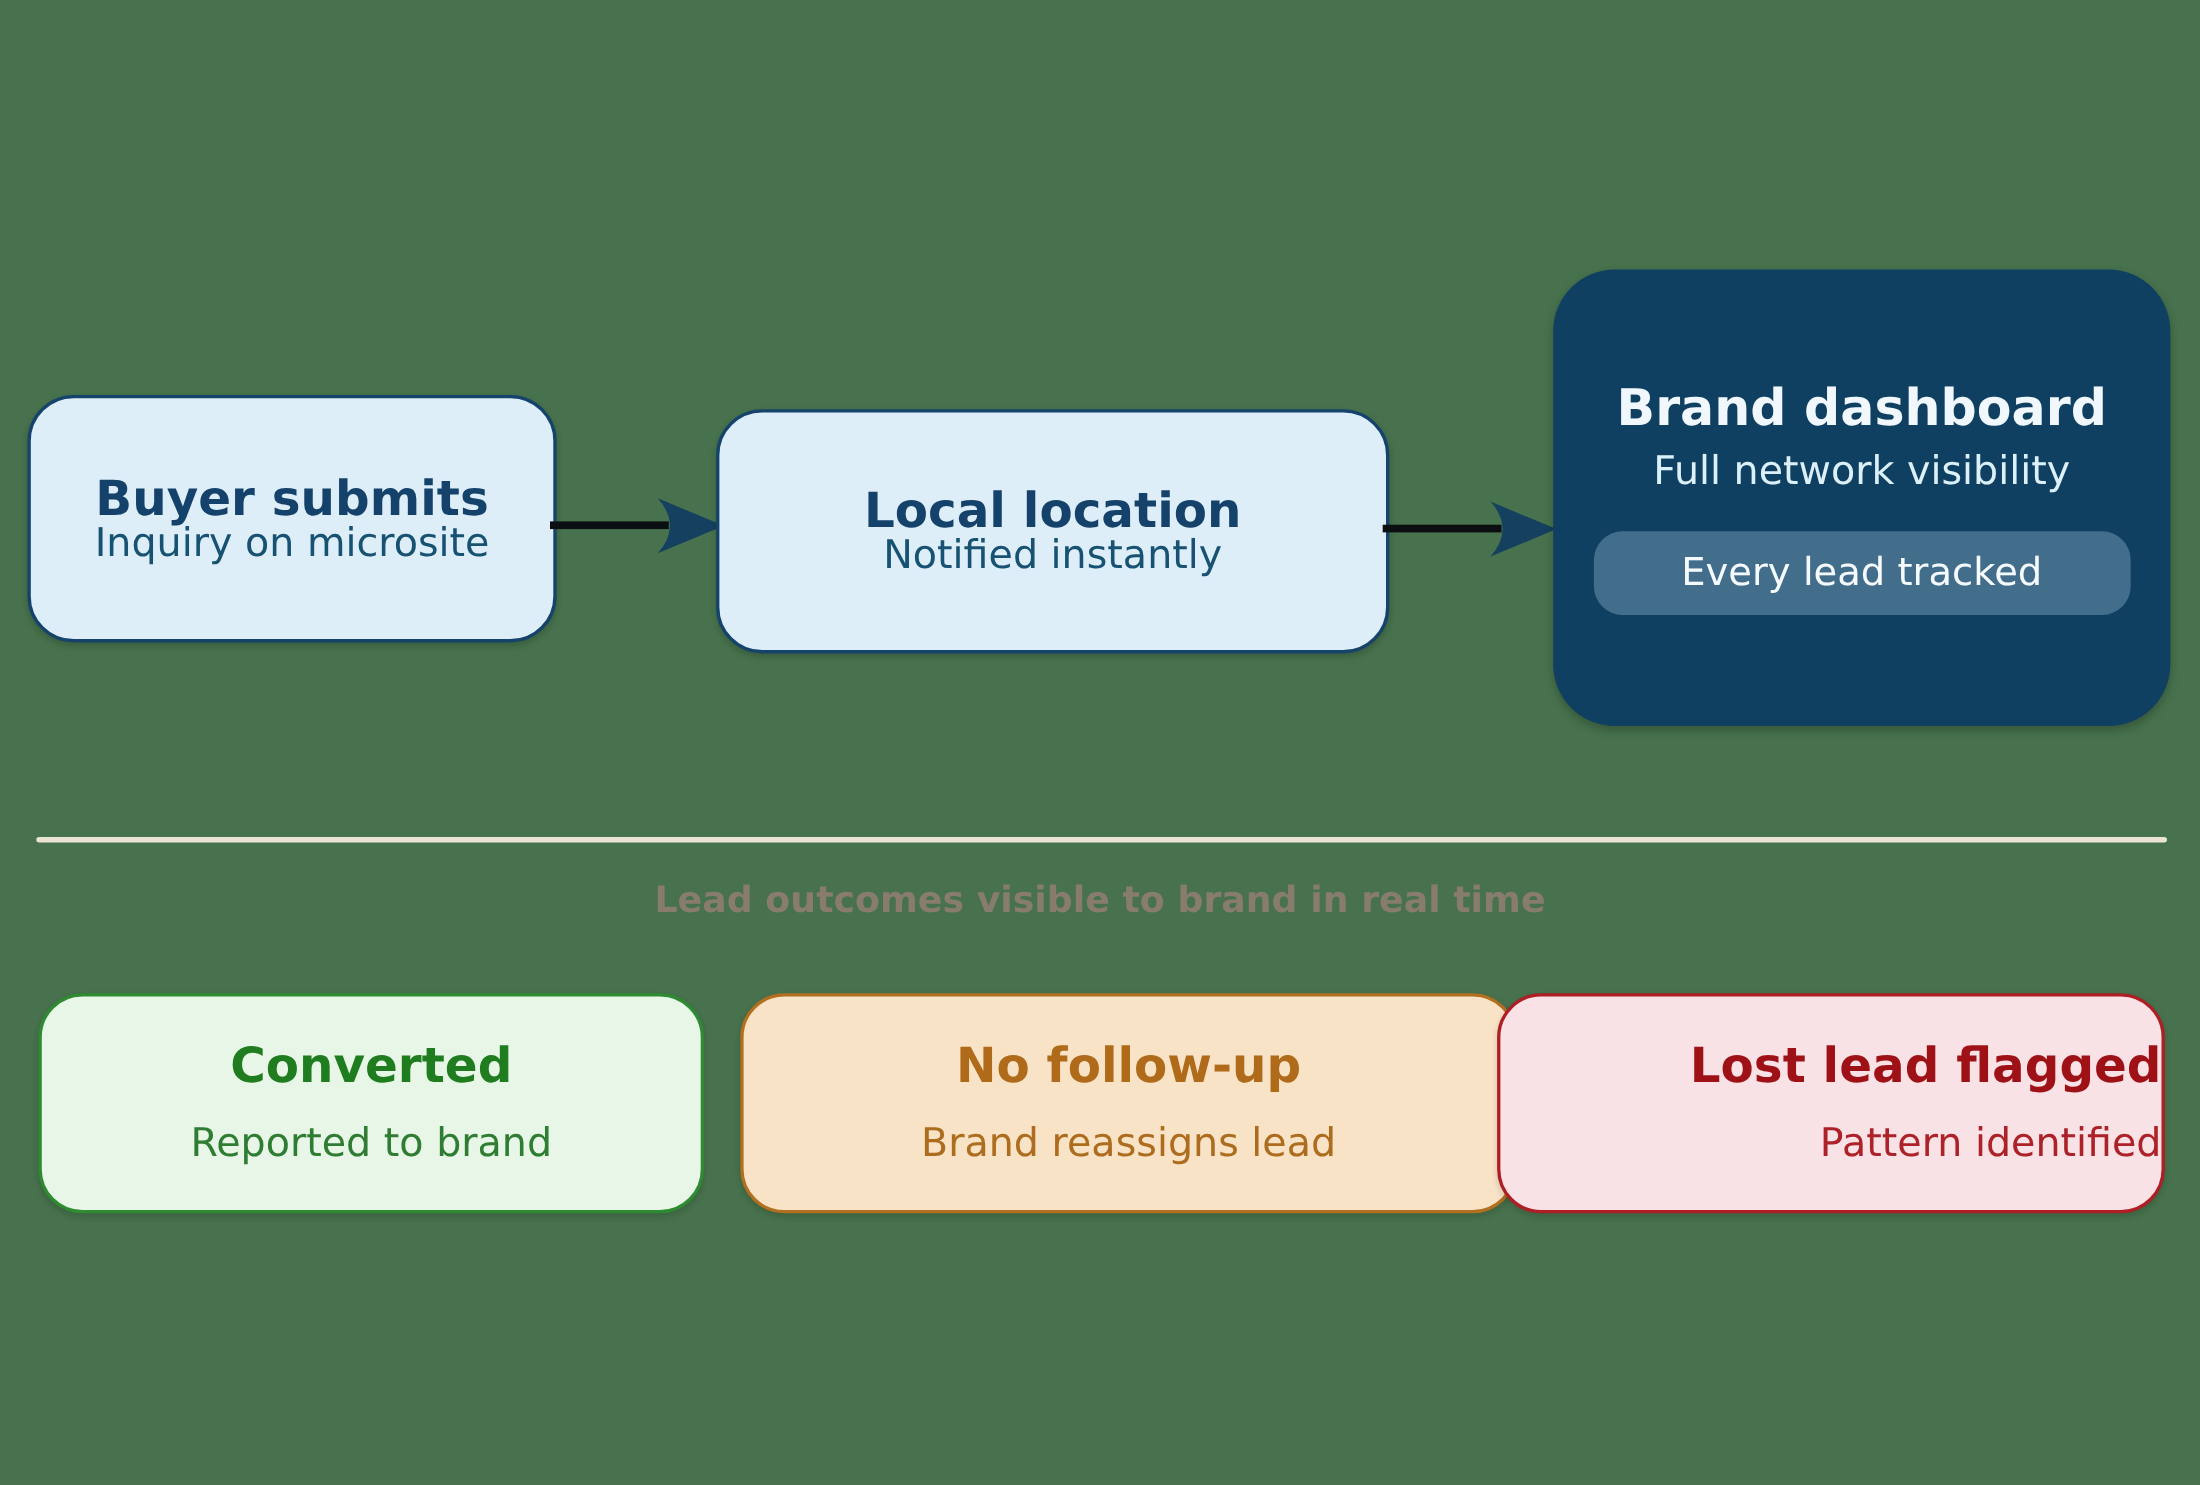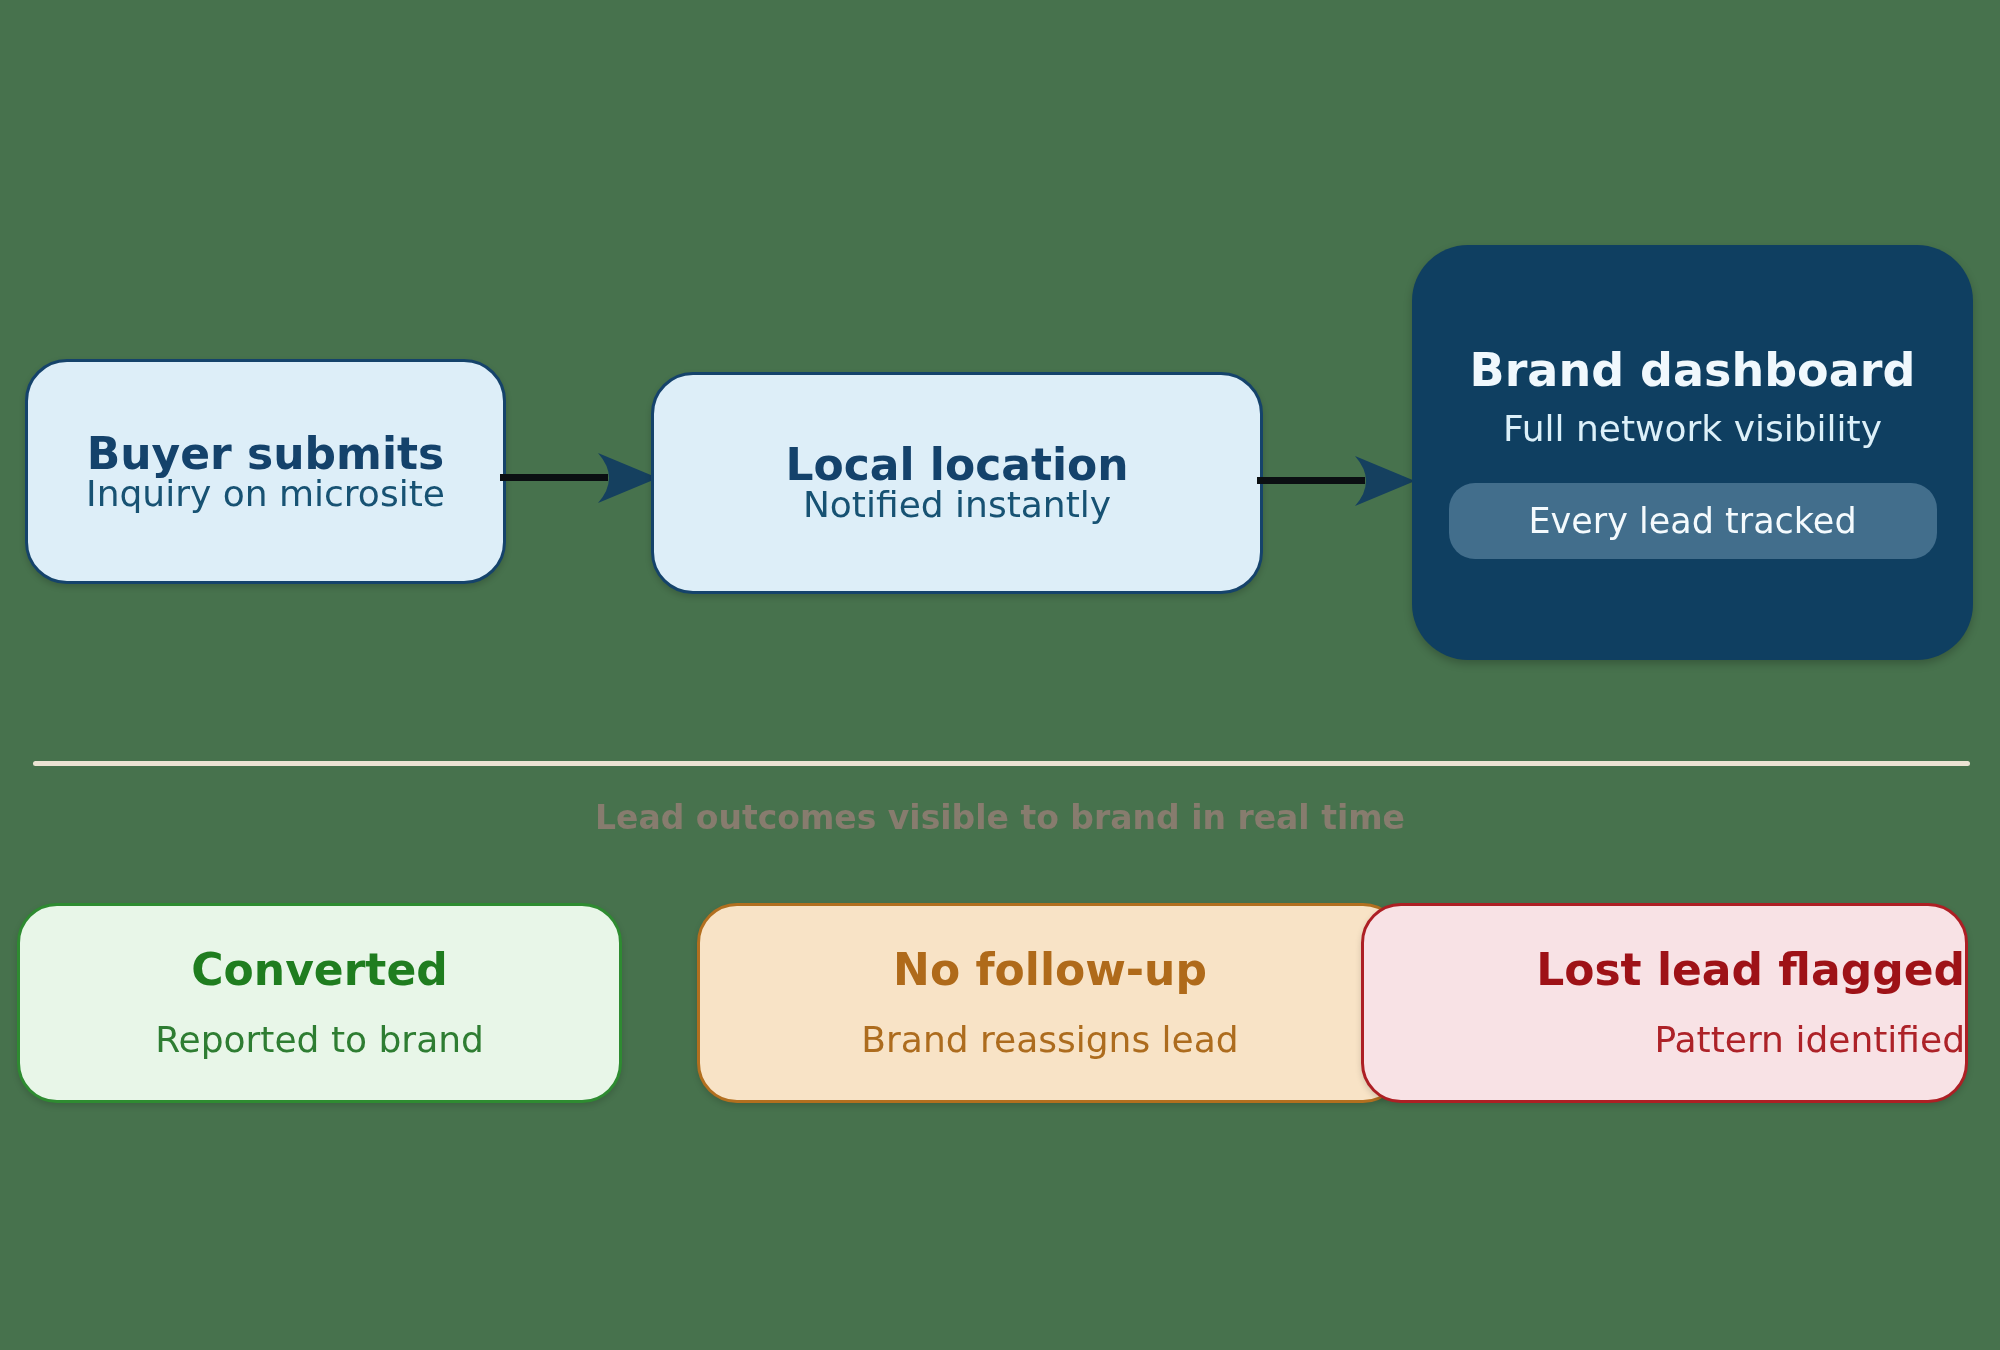--- a/index.html
+++ b/index.html
@@ -95,28 +95,28 @@
     box-shadow: 0 3px 6px rgba(0,0,0,0.15);
     display: flex; flex-direction: column;
     align-items: center; justify-content: center;
     gap: 30px; text-align: center;
     box-sizing: border-box;
   }
   .outcome-box .title    { font-size: 44px; font-weight: 700; line-height: 1; }
   .outcome-box .subtitle { font-size: 36px; font-weight: 400; line-height: 1; }
 
   #outcome-converted {
-    left: 17px; width: 605px;
+    left: 35px; width: 605px;
     background: var(--converted-fill); border-color: var(--converted-border);
   }
   #outcome-converted .title    { color: var(--converted-title); }
   #outcome-converted .subtitle { color: var(--converted-subtitle); }
 
   #outcome-nofollowup {
-    left: 697px; width: 706px;
+    left: 673px; width: 706px;
     background: var(--nofollowup-fill); border-color: var(--nofollowup-border);
   }
   #outcome-nofollowup .title    { color: var(--nofollowup-title); }
   #outcome-nofollowup .subtitle { color: var(--nofollowup-subtitle); }
 
   #outcome-lostlead {
     left: 1361px; width: 607px;
     background: var(--lostlead-fill); border-color: var(--lostlead-border); align-items: flex-end;
   }
   #outcome-lostlead .title    { color: var(--lostlead-title); }

